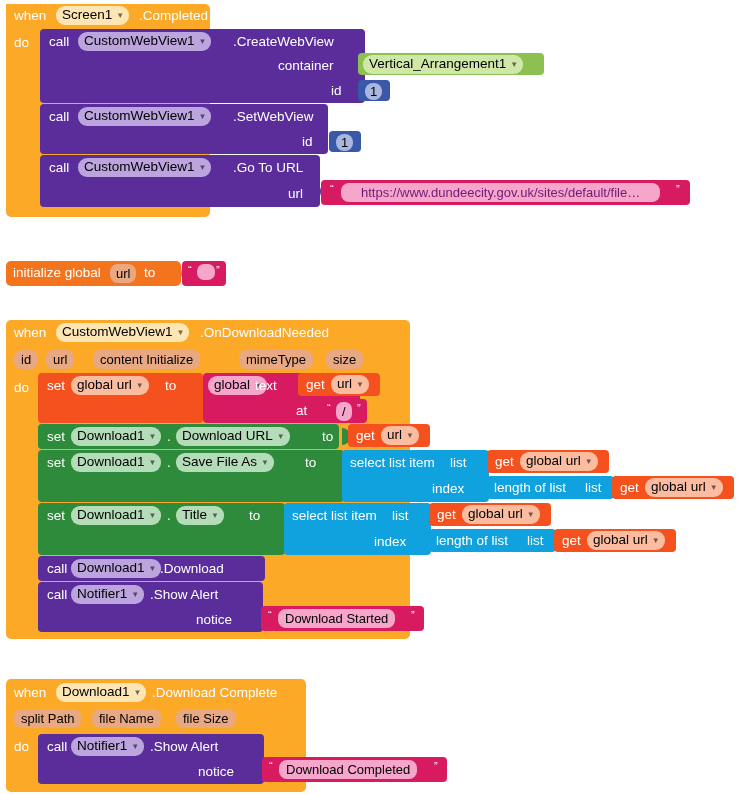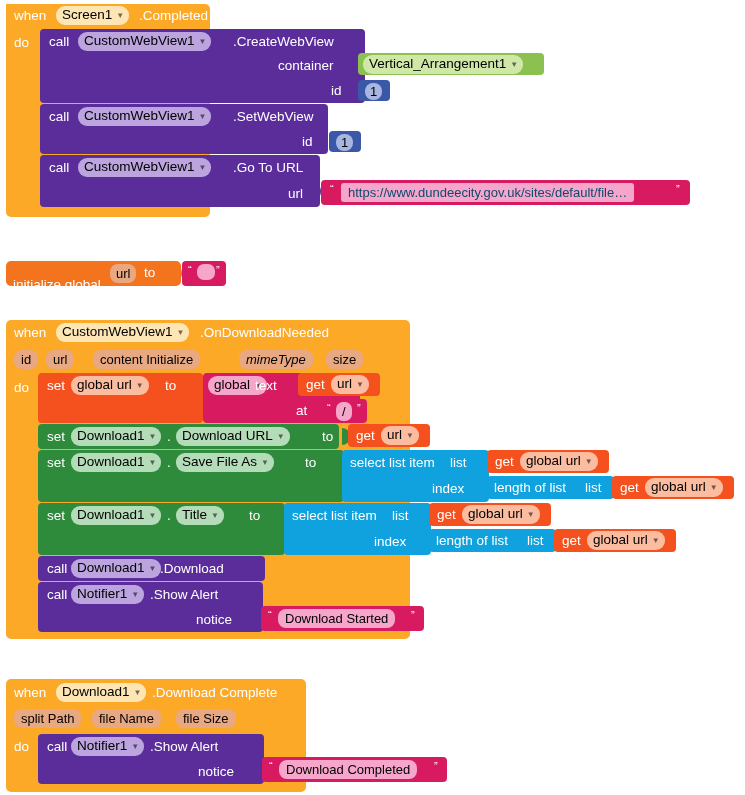--- a/index.html
+++ b/index.html
@@ -111,45 +111,45 @@
 <div class="abs field f-call" style="left:78px;top:158px;">
   <span>CustomWebView1</span>
   <span class="caret">▼</span>
 </div>
 <div class="abs lbl" style="left:233px;top:161px;">.Go To URL</div>
 <div class="abs lbl" style="left:288px;top:187px;">url</div>
 <div class="abs" style="left:313px;top:183px;width:8px;height:17px;background:#5B2D9B;border-radius:0 8px 8px 0;"></div>
 
 <div class="blk c-text" style="left:321px;top:180px;width:369px;height:25px;border-radius:4px;"></div>
 <div class="abs quote" style="left:330px;top:183px;">“</div>
-<div class="abs f-text" style="left:341px;top:183px;border-radius:3px;padding:2px 7px;font-size:13px;color:#0c4a6e;">https://www.dundeecity.gov.uk/sites/default/file…</div>
+<div class="abs f-text" style="left:341px;top:183px;border-radius:8px;padding:2px 20px;font-size:13px;color:#701a75;">https://www.dundeecity.gov.uk/sites/default/file…</div>
 <div class="abs quote" style="left:676px;top:183px;">”</div>
 
 <div class="blk c-global" style="left:6px;top:261px;width:175px;height:25px;border-radius:5px;"></div>
-<div class="abs lbl" style="left:13px;top:266px;margin-top:12px;">initialize global</div>
+<div class="abs lbl" style="left:13px;top:266px;">initialize global</div>
 <div class="abs f-global" style="left:110px;top:264px;border-radius:8px;padding:2px 6px;font-size:13px;color:#000;">url</div>
 <div class="abs lbl" style="left:144px;top:266px;">to</div>
 <div class="abs" style="left:174px;top:265px;width:8px;height:17px;background:#F4741E;border-radius:0 8px 8px 0;"></div>
 <div class="blk c-text" style="left:182px;top:261px;width:44px;height:25px;border-radius:4px;"></div>
 <div class="abs quote" style="left:188px;top:264px;">“</div>
 <div class="abs f-text" style="left:197px;top:264px;border-radius:7px;padding:2px 7px;font-size:13px;color:#000;min-width:4px;min-height:12px;"></div>
 <div class="abs quote" style="left:216px;top:264px;">”</div>
 
 <div class="blk c-event" style="left:6px;top:320px;width:404px;height:319px;border-radius:5px;"></div>
 <div class="abs lbl" style="left:14px;top:326px;">when</div>
 <div class="abs field f-event" style="left:56px;top:323px;">
   <span>CustomWebView1</span>
   <span class="caret">▼</span>
 </div>
 <div class="abs lbl" style="left:200px;top:326px;">.OnDownloadNeeded</div>
 
 <div class="abs f-param" style="left:14px;top:350px;">id</div>
 <div class="abs f-param" style="left:46px;top:350px;">url</div>
 <div class="abs f-param" style="left:93px;top:350px;">content Initialize</div>
-<div class="abs f-param" style="left:239px;top:350px;font-style:italic;">mimeType</div>
+<div class="abs f-param" style="left:239px;top:350px;">mimeType</div>
 <div class="abs f-param" style="left:326px;top:350px;text-align:right;">size</div>
 
 <div class="abs lbl" style="left:14px;top:381px;">do</div>
 
 <div class="blk c-varset" style="left:38px;top:373px;width:165px;height:50px;border-radius:4px;"></div>
 <div class="abs lbl" style="left:47px;top:379px;">set</div>
 <div class="abs field f-var" style="left:71px;top:376px;">
   <span>global url</span>
   <span class="caret">▼</span>
 </div>

